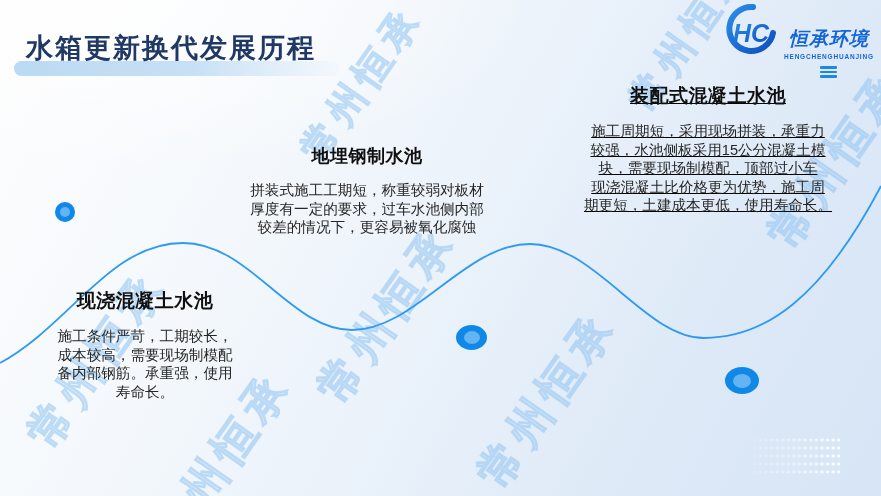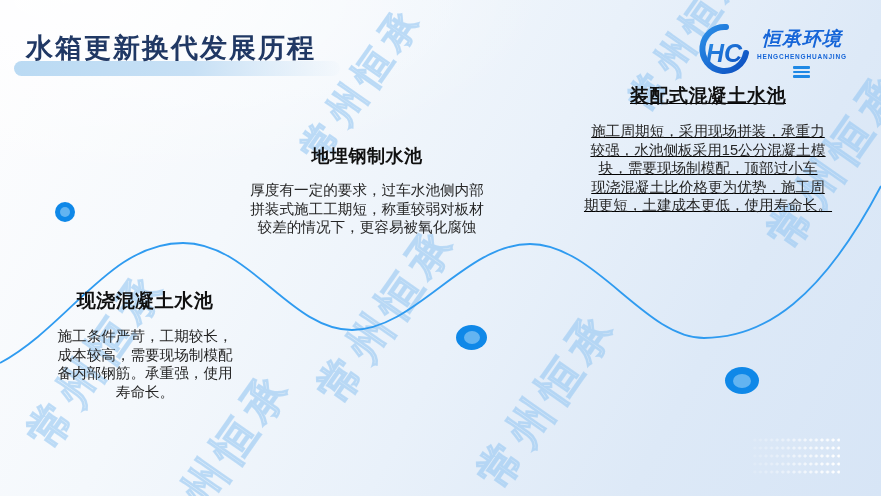--- a/index.html
+++ b/index.html
@@ -38,21 +38,21 @@
     position:relative;z-index:2;font-size:27px;font-weight:800;
     color:#203864;letter-spacing:2px;
   }
   .title-underline{
     position:absolute;z-index:1;left:-12px;top:31px;width:326px;height:15px;
     border-radius:9px;
     background:linear-gradient(to right,#badaf3 0%,#c7e0f5 55%,rgba(205,227,246,0.05) 100%);
   }
 
   
-  .logo{position:absolute;left:693px;top:2px;z-index:7;display:flex;align-items:flex-end;}
+  .logo{position:absolute;left:720px;top:2px;z-index:7;display:flex;align-items:flex-start;}
   .logo-icon{width:60px;height:56px;}
   .logo-texts{margin-left:4px;margin-top:24px;display:flex;flex-direction:column;align-items:center;}
   .logo-name{
     font-size:19px;font-weight:900;font-style:italic;color:#1565d8;
     letter-spacing:1px;white-space:nowrap;
   }
   .logo-sub{
     font-size:6.5px;font-weight:700;color:#1565d8;letter-spacing:.8px;
     margin-top:1px;white-space:nowrap;
   }
@@ -160,22 +160,22 @@
       <div>施工条件严苛，工期较长，</div>
       <div>成本较高，需要现场制模配</div>
       <div>备内部钢筋。承重强，使用</div>
       <div>寿命长。</div>
     </div>
   </div>
 
   <div class="stage stage-mid">
     <div class="stage-title">地埋钢制水池</div>
     <div class="stage-body">
+      <div>拼装式施工工期短，称重较弱对板材</div>
       <div>厚度有一定的要求，过车水池侧内部</div>
-      <div>拼装式施工工期短，称重较弱对板材</div>
       <div>较差的情况下，更容易被氧化腐蚀</div>
     </div>
   </div>
 
   <div class="stage stage-right">
     <div class="stage-title">装配式混凝土水池</div>
     <div class="stage-body">
       <div>施工周期短，采用现场拼装，承重力</div>
       <div>较强，水池侧板采用15公分混凝土模</div>
       <div>块，需要现场制模配，顶部过小车</div>

